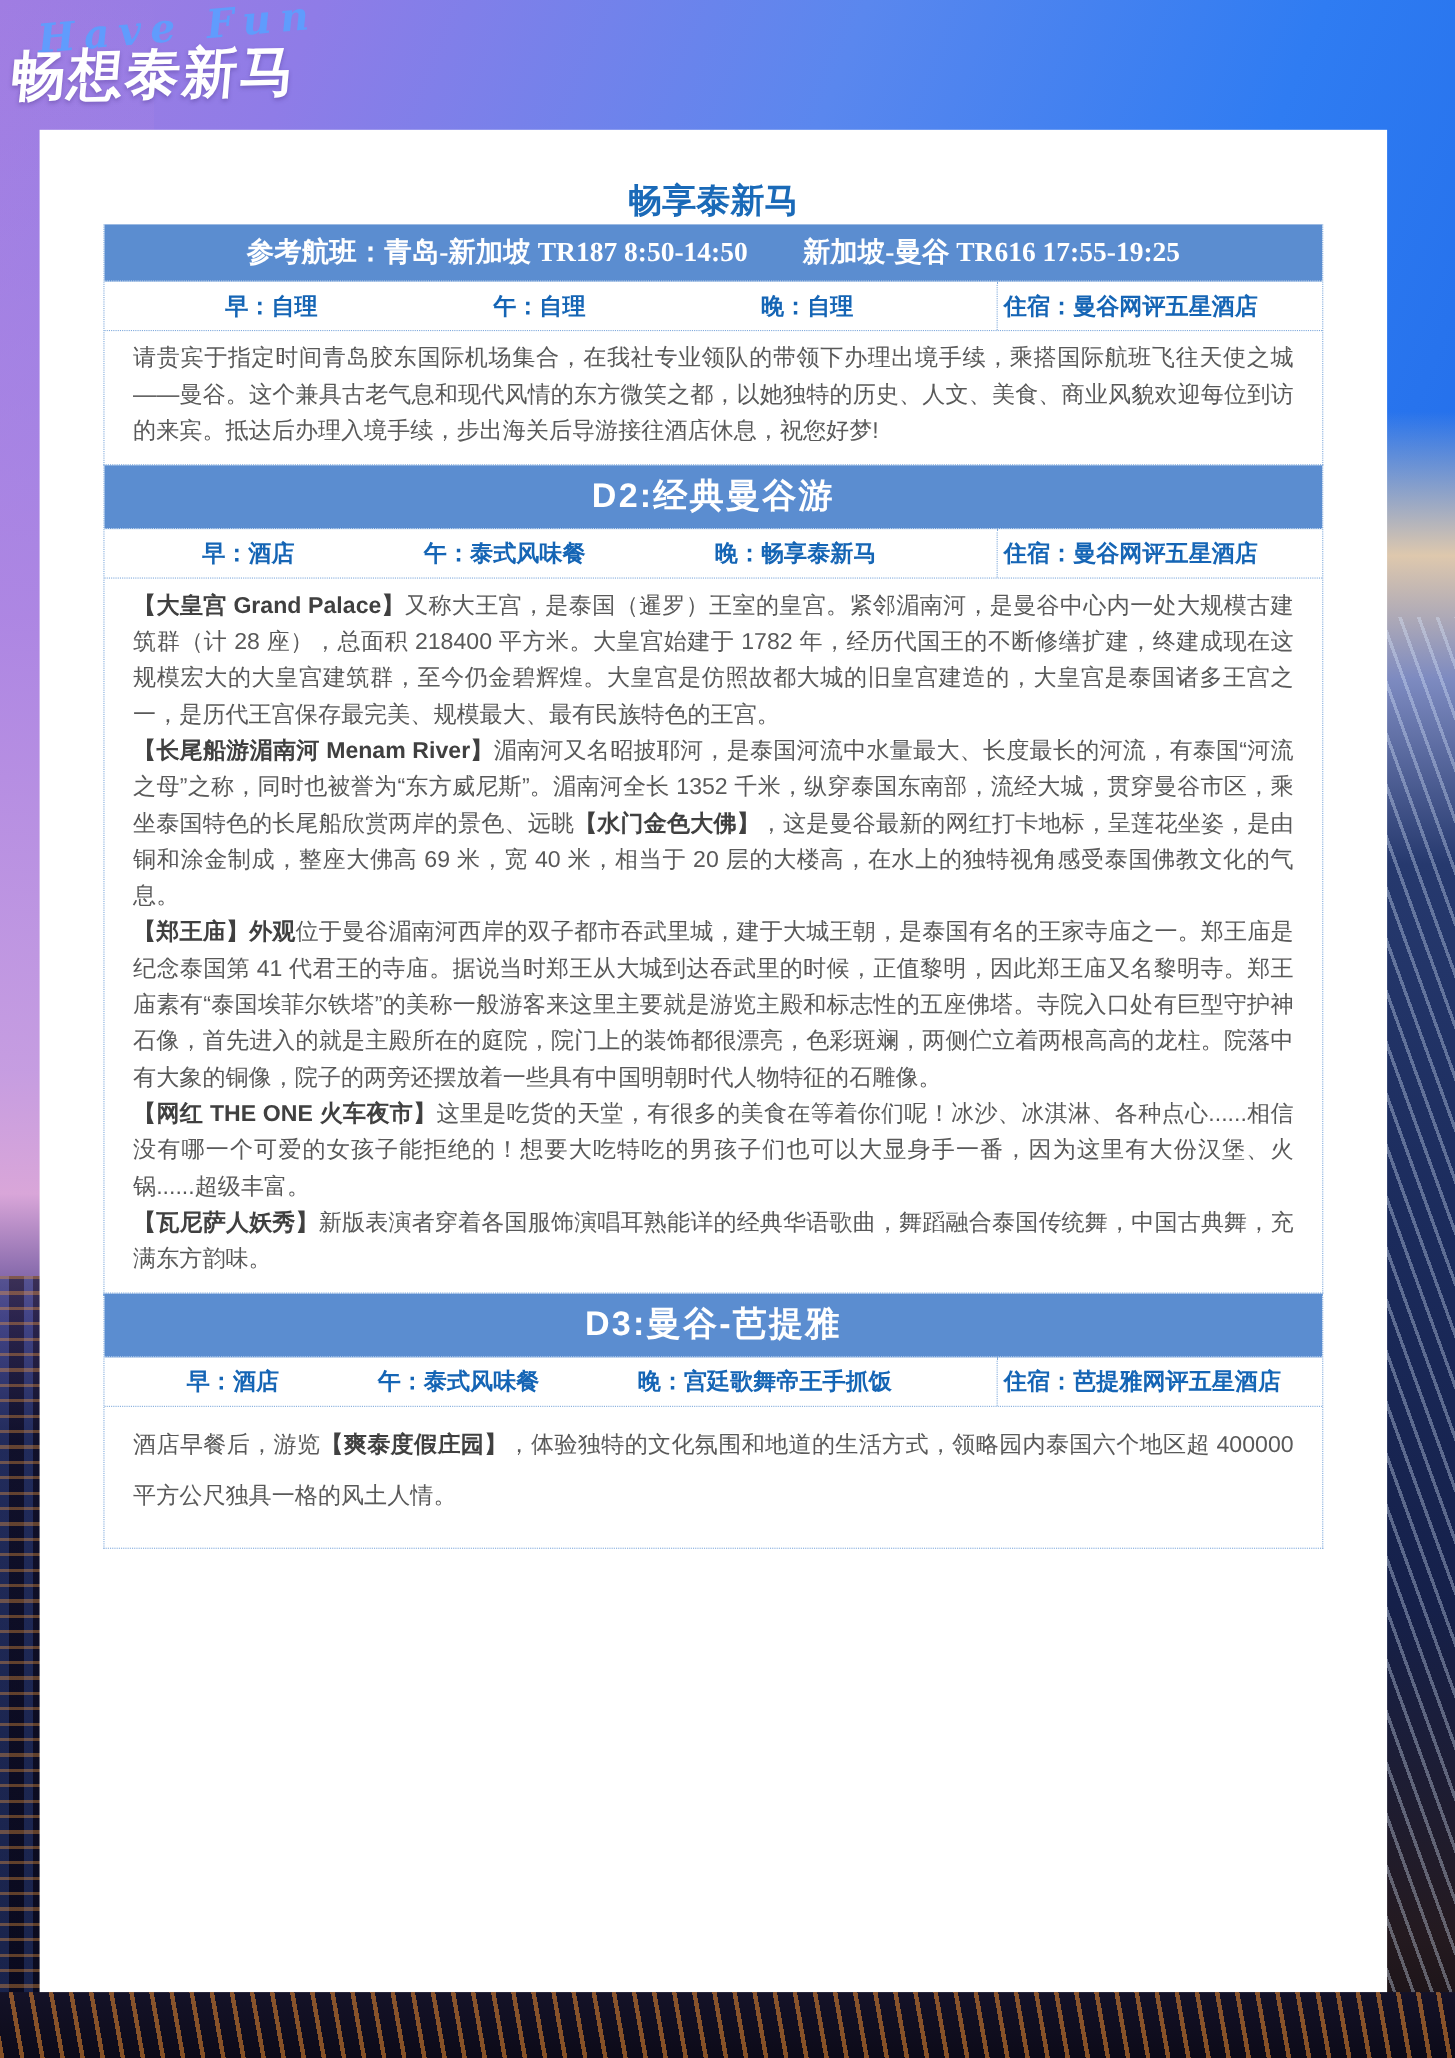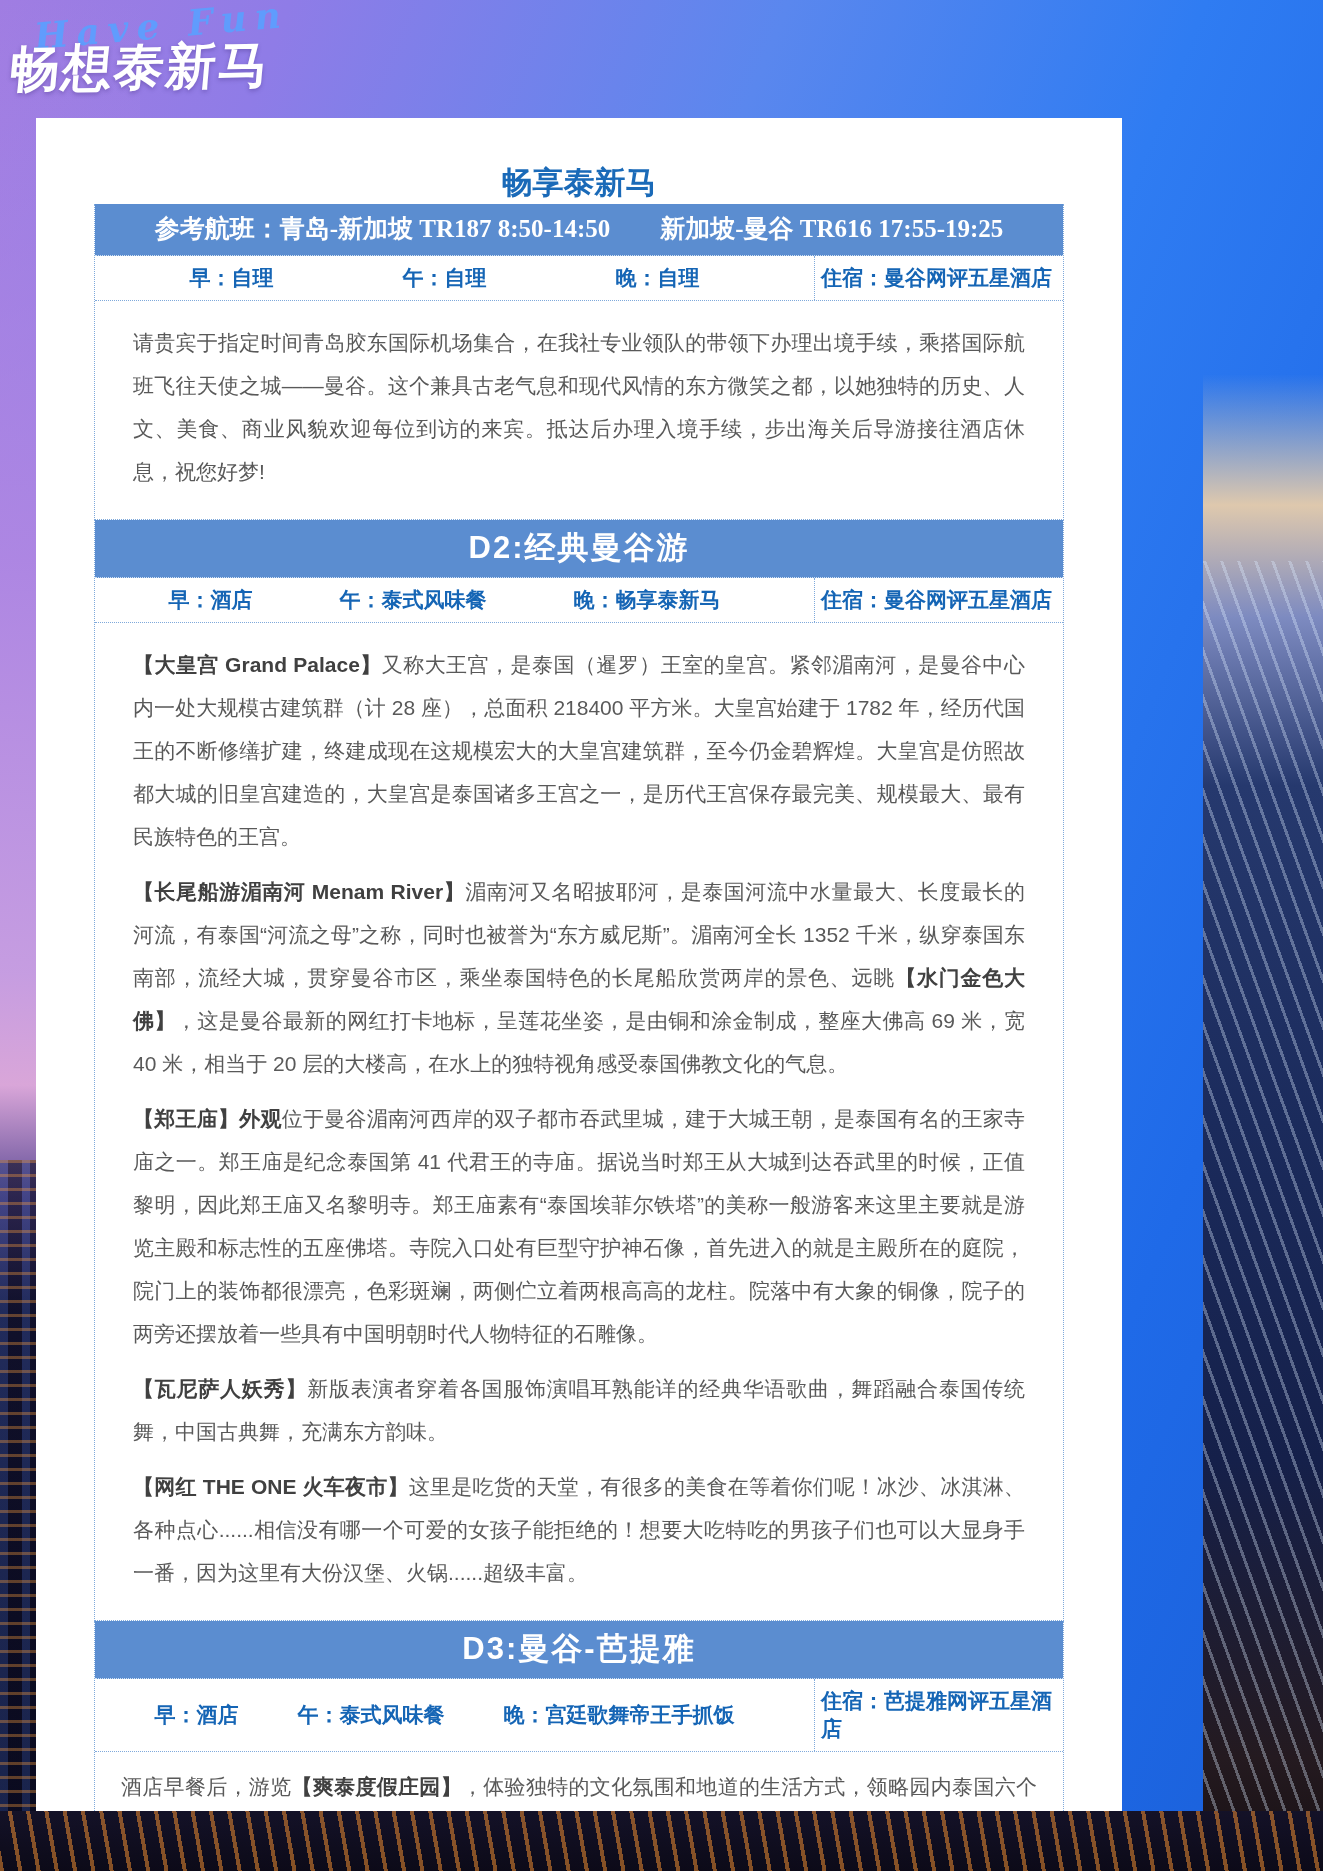--- a/index.html
+++ b/index.html
@@ -30,38 +30,38 @@
       repeating-linear-gradient(80deg,rgba(255,150,50,.5) 0 4px,transparent 4px 18px),
       linear-gradient(to bottom,#141228 0%,#0c0a18 100%);}
   
   .logo{position:absolute;left:10px;top:4px;z-index:3;}
   .logo-script{font-family:"DejaVu Serif","Liberation Serif",serif;font-style:italic;font-weight:bold;
     font-size:36px;color:rgba(90,160,255,.9);letter-spacing:8px;transform:rotate(-5deg);
     display:block;margin-left:24px;}
   .logo-brand{display:block;font-size:50px;font-weight:bold;color:#ffffff;letter-spacing:2px;
     transform:skewX(-6deg) rotate(-1deg);margin-top:-12px;text-shadow:0 2px 4px rgba(60,40,120,.35);}
   
-  .page{position:absolute;left:36px;top:118px;width:1086px;height:1704px;background:#ffffff;z-index:1;}
+  .page{position:absolute;left:36px;top:118px;width:1225px;height:1704px;background:#ffffff;z-index:1;}
   .content{margin:0 58px;}
   .doc-title{text-align:center;font-size:31px;font-weight:bold;color:#1a6ab8;margin:44px 0 0;}
   .doc-subtitle{text-align:center;font-size:38px;font-weight:bold;color:#1467bd;margin:44px 0 24px;}
   
   .day{border:1px dotted #7fa9db;border-top:none;}
   .day:first-of-type{border-top:1px dotted #7fa9db;}
   .day-header{background:#5b8dd0;color:#ffffff;text-align:center;font-size:31px;font-weight:bold;
     letter-spacing:2px;padding:7px 0 8px;border-bottom:1px dotted #cfe0f2;}
   .flight-row{background:#5b8dd0;color:#ffffff;text-align:center;font-size:25px;font-weight:600;
     padding:8px 0 10px;border-bottom:1px dotted #cfe0f2;white-space:pre;font-family:Liberation Serif, serif;}
   .meal-row{display:flex;align-items:stretch;border-bottom:1px dotted #7fa9db;gap:20px;}
   .meal-left{flex:0 0 66%;display:flex;justify-content:space-around;align-items:center;padding:8px 30px;}
   .meal-right{flex:1;display:flex;justify-content:flex-start;align-items:center;
     border-left:1px dotted #7fa9db;padding:8px 6px;}
   .meal-row span{color:#1565b5;font-weight:bold;font-size:21px;}
   .day-body{padding:8px 26px 14px;}
-  .day-body p{margin:12px;font-size:21px;line-height:43px;color:#595959;text-align:justify;}
+  .day-body p{margin:0;font-size:21px;line-height:33px;color:#595959;text-align:justify;}
   .day-body.roomy p{line-height:46px;margin:4px 0 10px;}
   .seg-bold{font-weight:bold;color:#404040;}
   .seg-red{color:#ff0000;}
 </style>
 </head>
 <body>
 
 <div class="bg-left">
   <div class="windows"></div>
 </div>
@@ -106,22 +106,22 @@
           <span>晚：畅享泰新马</span>
         </div>
         <div class="meal-right">
           <span>住宿：曼谷网评五星酒店</span>
         </div>
       </div>
       <div class="day-body">
           <p><span class="seg-bold">【大皇宫 Grand Palace】</span><span>又称大王宫，是泰国（暹罗）王室的皇宫。紧邻湄南河，是曼谷中心内一处大规模古建筑群（计 28 座），总面积 218400 平方米。大皇宫始建于 1782 年，经历代国王的不断修缮扩建，终建成现在这规模宏大的大皇宫建筑群，至今仍金碧辉煌。大皇宫是仿照故都大城的旧皇宫建造的，大皇宫是泰国诸多王宫之一，是历代王宫保存最完美、规模最大、最有民族特色的王宫。</span></p>
           <p><span class="seg-bold">【长尾船游湄南河 Menam River】</span><span>湄南河又名昭披耶河，是泰国河流中水量最大、长度最长的河流，有泰国“河流之母”之称，同时也被誉为“东方威尼斯”。湄南河全长 1352 千米，纵穿泰国东南部，流经大城，贯穿曼谷市区，乘坐泰国特色的长尾船欣赏两岸的景色、远眺</span><span class="seg-bold">【水门金色大佛】</span><span>，这是曼谷最新的网红打卡地标，呈莲花坐姿，是由铜和涂金制成，整座大佛高 69 米，宽 40 米，相当于 20 层的大楼高，在水上的独特视角感受泰国佛教文化的气息。</span></p>
           <p><span class="seg-bold">【郑王庙】外观</span><span>位于曼谷湄南河西岸的双子都市吞武里城，建于大城王朝，是泰国有名的王家寺庙之一。郑王庙是纪念泰国第 41 代君王的寺庙。据说当时郑王从大城到达吞武里的时候，正值黎明，因此郑王庙又名黎明寺。郑王庙素有“泰国埃菲尔铁塔”的美称一般游客来这里主要就是游览主殿和标志性的五座佛塔。寺院入口处有巨型守护神石像，首先进入的就是主殿所在的庭院，院门上的装饰都很漂亮，色彩斑斓，两侧伫立着两根高高的龙柱。院落中有大象的铜像，院子的两旁还摆放着一些具有中国明朝时代人物特征的石雕像。</span></p>
+          <p><span class="seg-bold">【网红 THE ONE 火车夜市】</span><span>这里是吃货的天堂，有很多的美食在等着你们呢！冰沙、冰淇淋、各种点心......相信没有哪一个可爱的女孩子能拒绝的！想要大吃特吃的男孩子们也可以大显身手一番，因为这里有大份汉堡、火锅......超级丰富。</span></p>
           <p><span class="seg-bold">【瓦尼萨人妖秀】</span><span>新版表演者穿着各国服饰演唱耳熟能详的经典华语歌曲，舞蹈融合泰国传统舞，中国古典舞，充满东方韵味。</span></p>
-          <p><span class="seg-bold">【网红 THE ONE 火车夜市】</span><span>这里是吃货的天堂，有很多的美食在等着你们呢！冰沙、冰淇淋、各种点心......相信没有哪一个可爱的女孩子能拒绝的！想要大吃特吃的男孩子们也可以大显身手一番，因为这里有大份汉堡、火锅......超级丰富。</span></p>
         </div>
     </div>
 
     <div class="day">
       <div class="day-header">D3:曼谷-芭提雅</div>
       <div class="meal-row">
         <div class="meal-left">
           <span>早：酒店</span>
           <span>午：泰式风味餐</span>
           <span>晚：宫廷歌舞帝王手抓饭</span>

